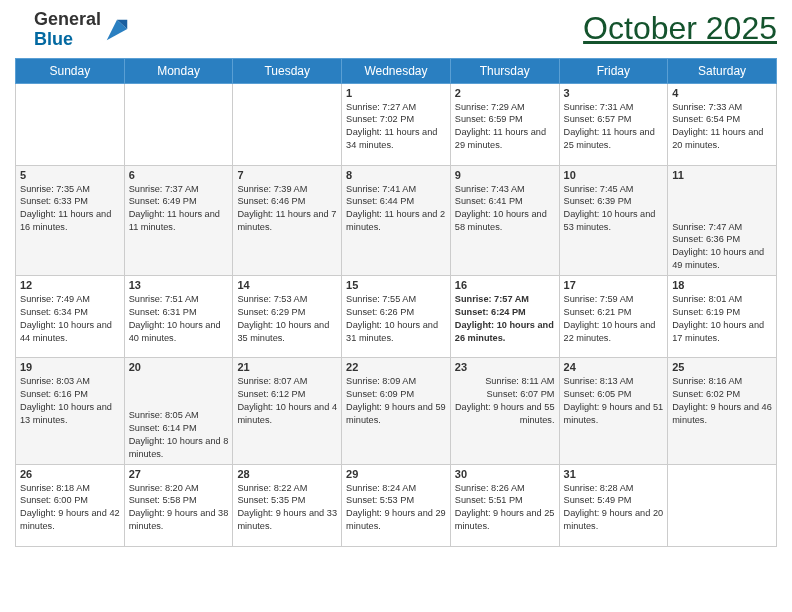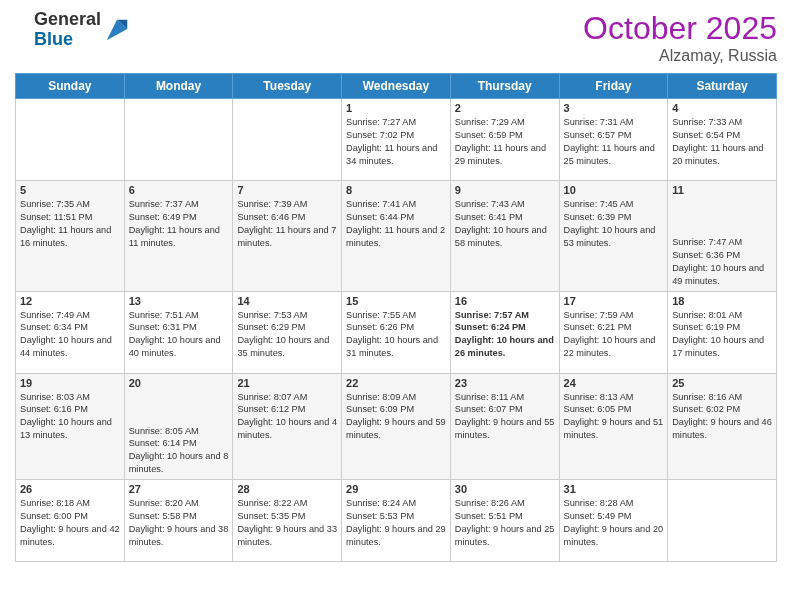--- a/index.html
+++ b/index.html
@@ -5,24 +5,24 @@
     * { box-sizing: border-box; margin: 0; padding: 0; }
     body { font-family: Arial, sans-serif; background: #fff; width: 792px; height: 612px; overflow: hidden; }
     .page { width: 792px; height: 612px; padding: 10px 15px; }
     .header { display: flex; justify-content: space-between; align-items: flex-start; margin-bottom: 8px; }
     .logo { display: flex; align-items: center; }
     .logo-text { font-size: 18px; font-weight: bold; line-height: 1.1; }
     .logo-general { color: #333; }
     .logo-blue { color: #0369a1; }
     .logo-icon { width: 28px; height: 28px; margin-left: 2px; }
     .title-block { text-align: right; }
-    .month-title { font-size: 32px; font-weight: 300; color: #a21caf; }
+    .month-title { font-size: 32px; font-weight: 300; color: #14532d; text-decoration: underline; }
     .location { font-size: 16px; color: #555; }
     table { width: 100%; border-collapse: collapse; table-layout: fixed; }
-    thead tr th { background: #2a7fc1; color: #fff; text-align: center; padding: 5px 2px; font-size: 12px; font-weight: bold; border: 1px solid #5a9fd4; }
+    thead tr th { background: #2a7fc1; color: #fff; text-align: center; padding: 5px 2px; font-size: 12px; font-weight: normal; border: 1px solid #5a9fd4; }
     tbody tr td { border: 1px solid #ccc; vertical-align: top; padding: 3px 4px; font-size: 9.2px; color: #333; height: 82px; }
     tbody tr:nth-child(even) td { background: #f5f5f5; }
     tbody tr:nth-child(odd) td { background: #fff; }
     .day-num { font-weight: bold; font-size: 11px; display: block; margin-bottom: 2px; }
     .day-info { line-height: 1.4; }
   </style>
 </head>
 <body>
 
 <div class="page">
@@ -36,21 +36,20 @@
           </span>
           <svg class="logo-icon" viewBox="0 0 30 30">
             <polygon points="4,26 15,4 26,14" fill="#2a7fc1"></polygon>
             <polygon points="15,4 26,14 26,4" fill="#1a5fa0"></polygon>
           </svg>
         </div>
       </div>
     </div>
     <div class="title-block">
       <div class="month-title">October 2025</div>
-      <div class="location">Alzamay, Russia</div>
     </div>
   </div>
 
   <table>
     <thead>
       <tr id="dow-row">
           <th>Sunday</th>
           <th>Monday</th>
           <th>Tuesday</th>
           <th>Wednesday</th>
@@ -86,21 +85,21 @@
             <span class="day-num">4</span>
             <div class="day-info" style="white-space: pre-line;">Sunrise: 7:33 AM
 Sunset: 6:54 PM
 Daylight: 11 hours and 20 minutes.</div>
           </td>
         </tr>
         <tr>
           <td>
             <span class="day-num">5</span>
             <div class="day-info" style="white-space: pre-line;">Sunrise: 7:35 AM
-Sunset: 11:51 PM
+Sunset: 6:33 PM
 Daylight: 11 hours and 16 minutes.</div>
           </td>
           <td>
             <span class="day-num">6</span>
             <div class="day-info" style="white-space: pre-line;">Sunrise: 7:37 AM
 Sunset: 6:49 PM
 Daylight: 11 hours and 11 minutes.</div>
           </td>
           <td>
             <span class="day-num">7</span>
@@ -197,21 +196,21 @@
 Daylight: 10 hours and 4 minutes.</div>
           </td>
           <td>
             <span class="day-num">22</span>
             <div class="day-info" style="white-space: pre-line;">Sunrise: 8:09 AM
 Sunset: 6:09 PM
 Daylight: 9 hours and 59 minutes.</div>
           </td>
           <td>
             <span class="day-num">23</span>
-            <div class="day-info" style="white-space: pre-line;">Sunrise: 8:11 AM
+            <div class="day-info" style="white-space: pre-line; text-align: right;">Sunrise: 8:11 AM
 Sunset: 6:07 PM
 Daylight: 9 hours and 55 minutes.</div>
           </td>
           <td>
             <span class="day-num">24</span>
             <div class="day-info" style="white-space: pre-line;">Sunrise: 8:13 AM
 Sunset: 6:05 PM
 Daylight: 9 hours and 51 minutes.</div>
           </td>
           <td>

